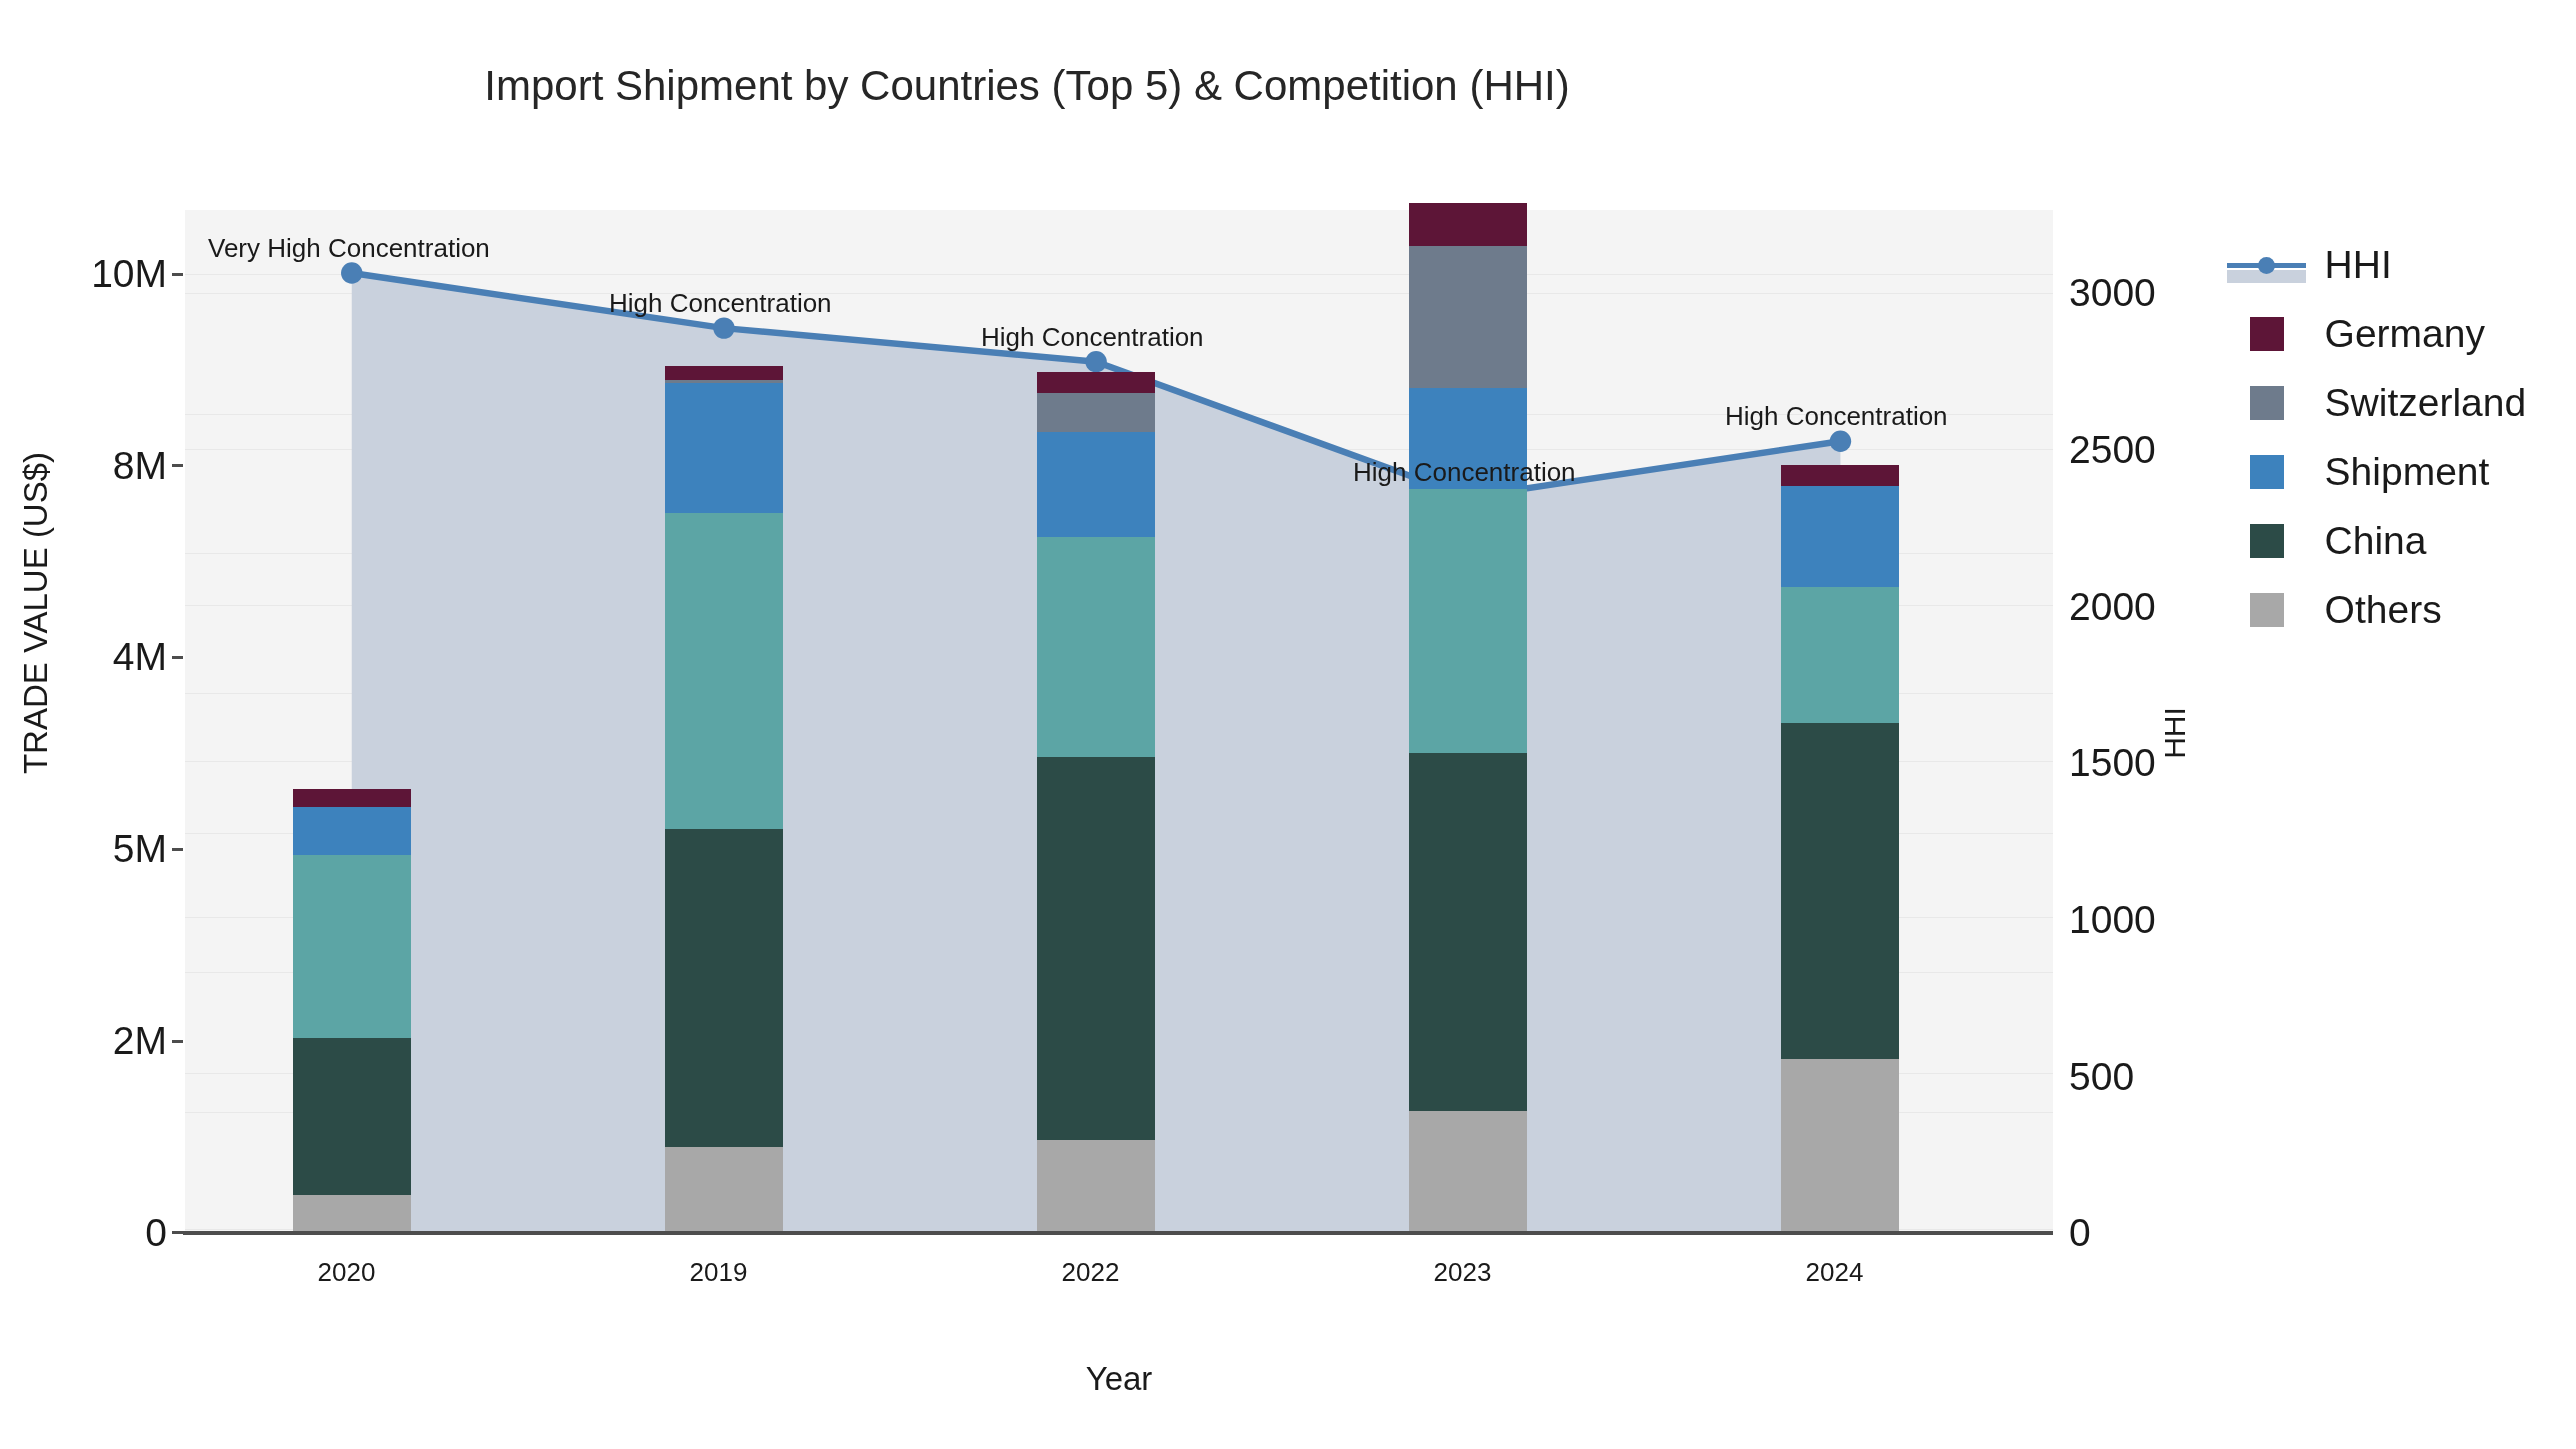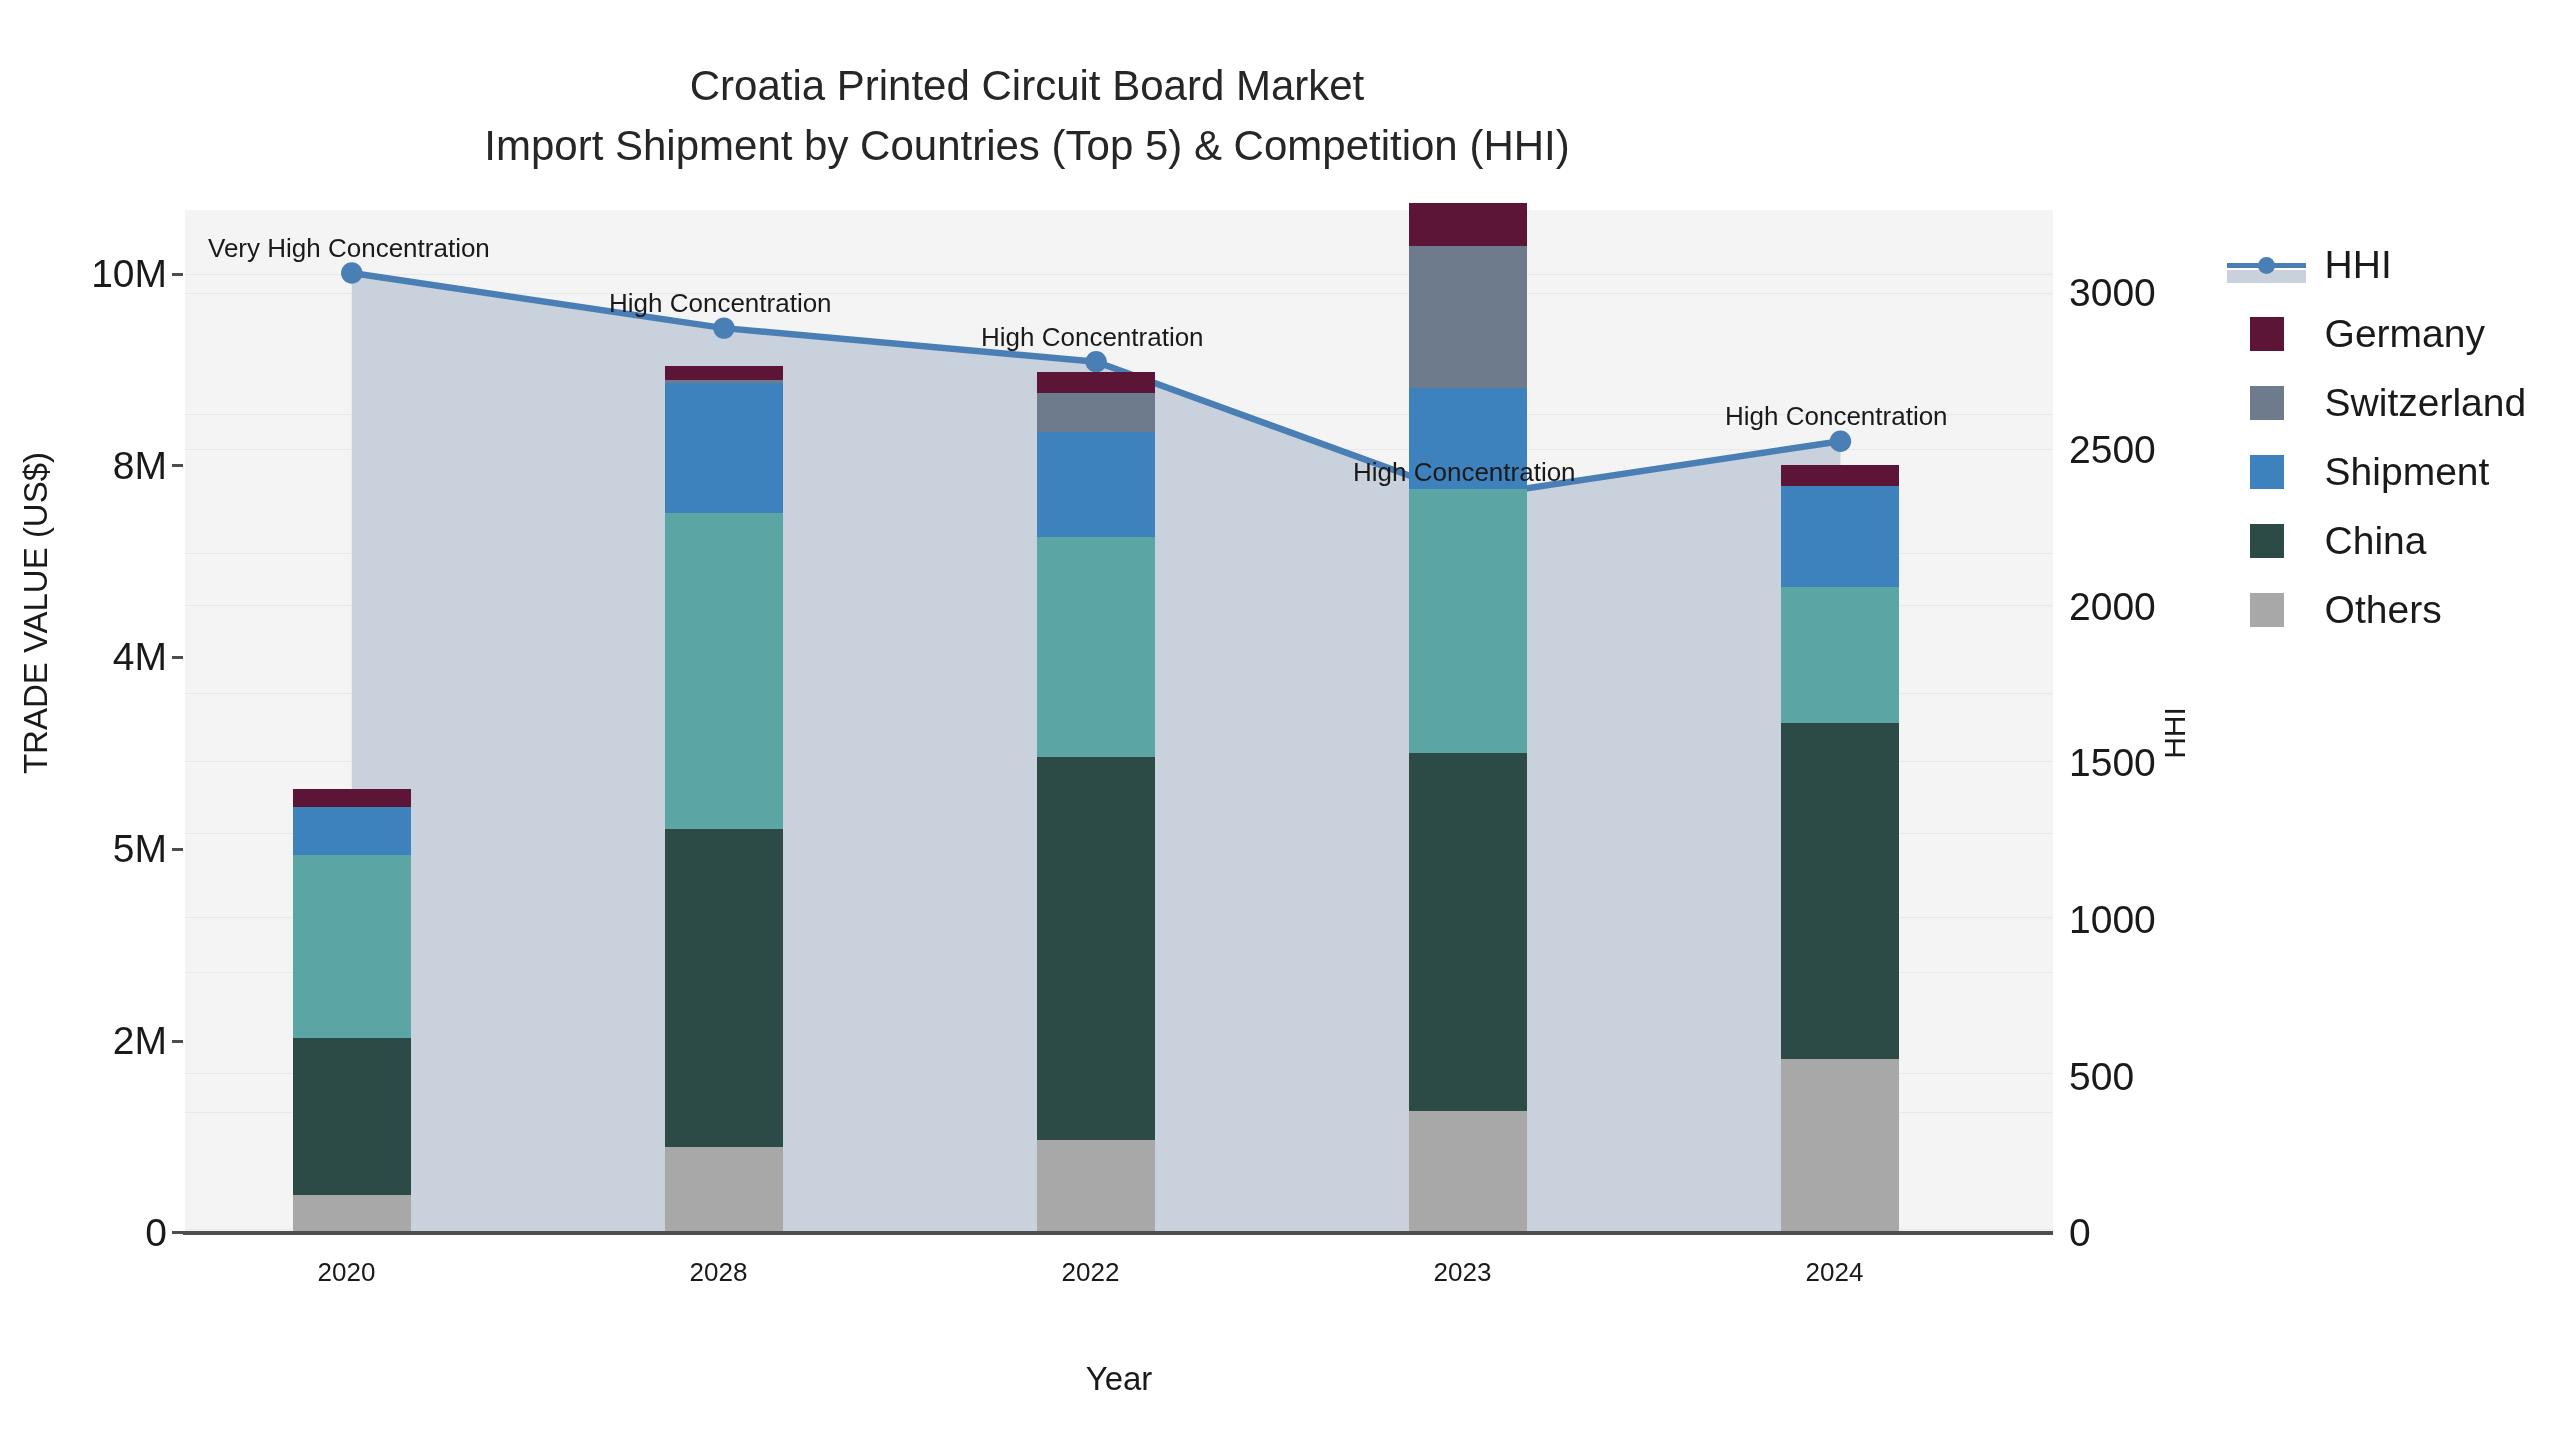--- a/index.html
+++ b/index.html
@@ -112,21 +112,20 @@
   .legend-label{
     font-size:39px; color:#1a1a1a; white-space:nowrap;
   }
 </style>
 </head>
 <body>
 
 <div id="figure">
 
   <div class="title-block">
-    <span class="title-line">Croatia Printed Circuit Board Market</span>
     <span class="title-line">Import Shipment by Countries (Top 5) &amp; Competition (HHI)</span>
   </div>
 
   <div id="plot">
     <div id="plot-inner">
 
       <div class="gridline" style="top:64px"></div>
       <div class="gridline" style="top:83px"></div>
       <div class="gridline" style="top:204px"></div>
       <div class="gridline" style="top:239px"></div>
@@ -223,21 +222,21 @@
 
   <div class="ytick-right" style="top:1211px">0</div>
   <div class="ytick-right" style="top:1055px">500</div>
   <div class="ytick-right" style="top:898px">1000</div>
   <div class="ytick-right" style="top:741px">1500</div>
   <div class="ytick-right" style="top:585px">2000</div>
   <div class="ytick-right" style="top:428px">2500</div>
   <div class="ytick-right" style="top:271px">3000</div>
 
   <div class="xtick-label" style="left:239px;">2020</div>
-  <div class="xtick-label" style="left:611px;">2028</div>
+  <div class="xtick-label" style="left:611px;">2019</div>
   <div class="xtick-label" style="left:983px;">2022</div>
   <div class="xtick-label" style="left:1355px;">2023</div>
   <div class="xtick-label" style="left:1727px;">2024</div>
 
   <div class="ylabel-left">TRADE VALUE (US$)</div>
   <div class="ylabel-right">HHI</div>
   <div class="xlabel">Year</div>
 
   <div id="legend">
 

